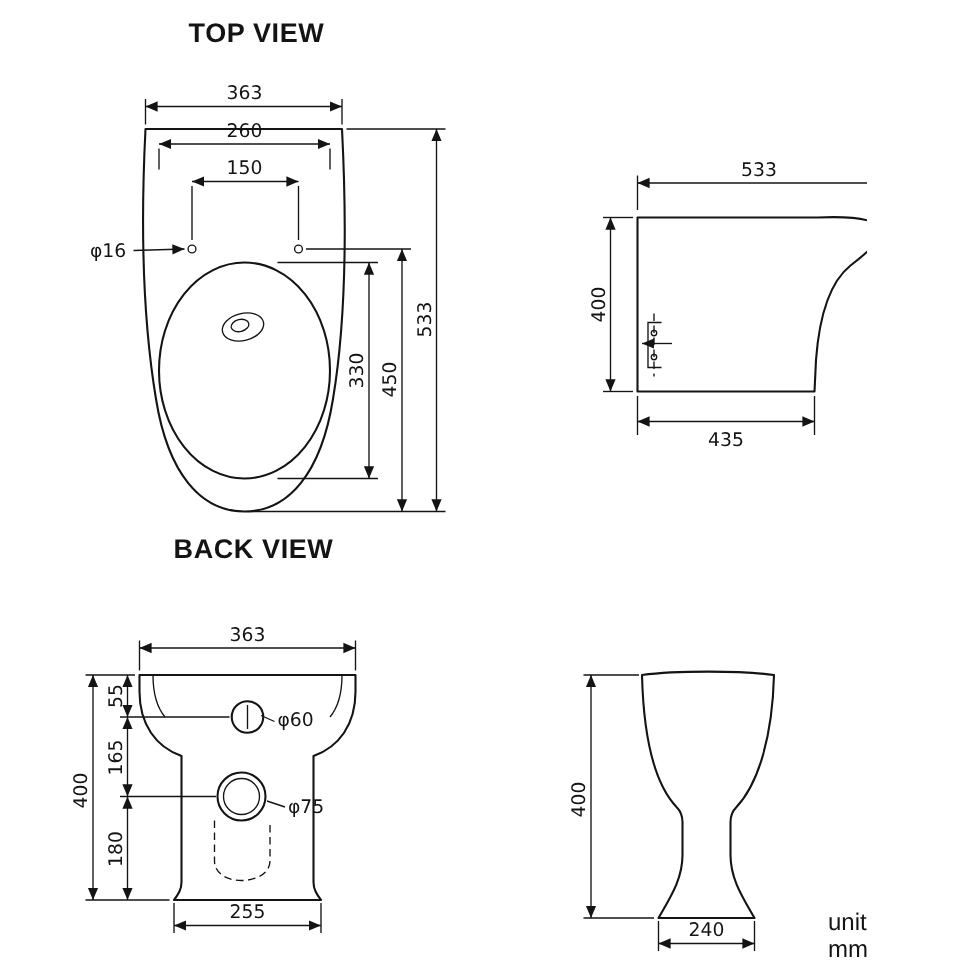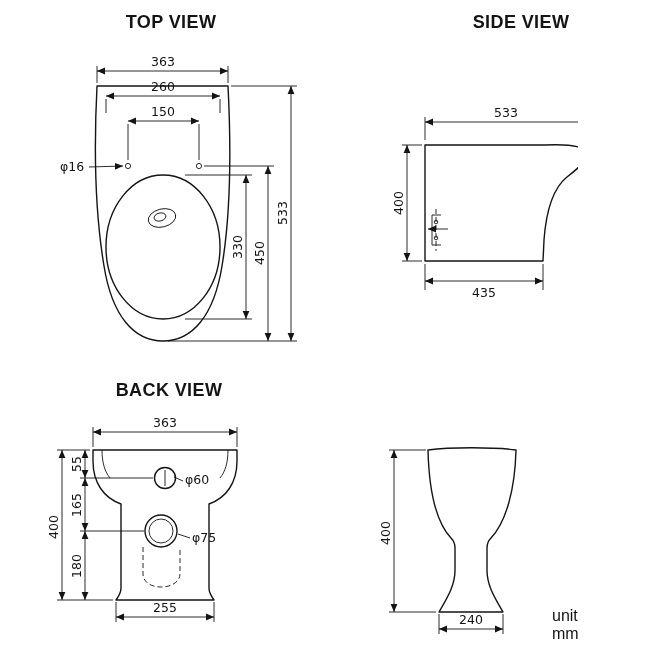--- a/index.html
+++ b/index.html
@@ -17,22 +17,21 @@
   .outline { fill:none; stroke:#141414; stroke-width:1.4; stroke-linejoin:round; stroke-linecap:round; }
   .thin    { fill:none; stroke:#141414; stroke-width:0.9; }
   .dashed  { fill:none; stroke:#141414; stroke-width:0.9; stroke-dasharray:5 3; }
 </style>
 </head>
 <body>
 
 <div class="sheet">
 
   <div class="view-title" style="left:171px; top:12px;">TOP VIEW</div>
-  <div class="view-title" style="left:521px; top:12px;">SIDE VIEW</div>
-  <div class="view-title" style="left:169px; top:380px;">BACK VIEW</div>
+  <div class="view-title" style="left:169px; top:356px;">BACK VIEW</div>
   <div class="unit-label" style="left:552px; top:607px;">unit: mm</div>
 
   <svg width="650" height="650" viewBox="0 0 650 650">
     <defs>
       <marker id="arr" viewBox="0 0 10 10" refX="9" refY="5" markerWidth="9" markerHeight="9" markerUnits="userSpaceOnUse" orient="auto-start-reverse">
         <path d="M0,1.2 L9,5 L0,8.8 Z" fill="#141414"></path>
       </marker>
     </defs>
 
     <g>

